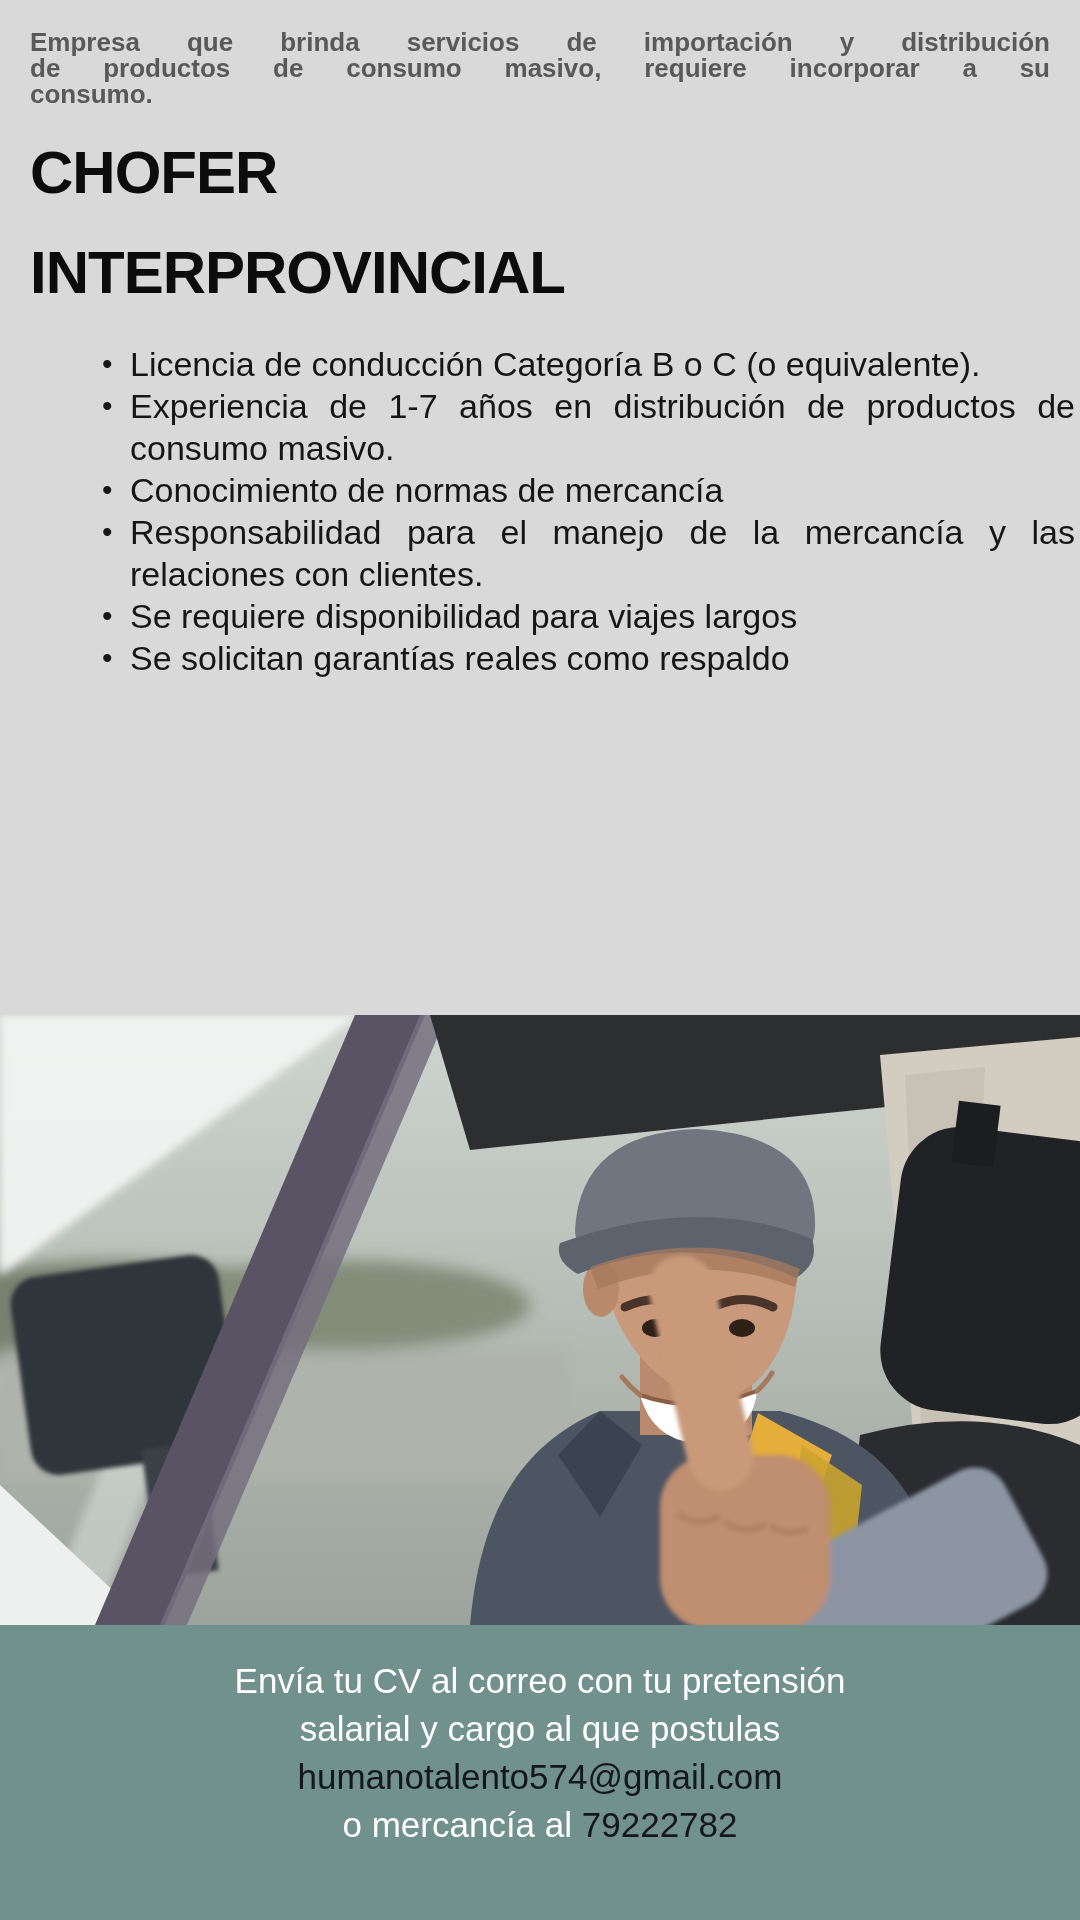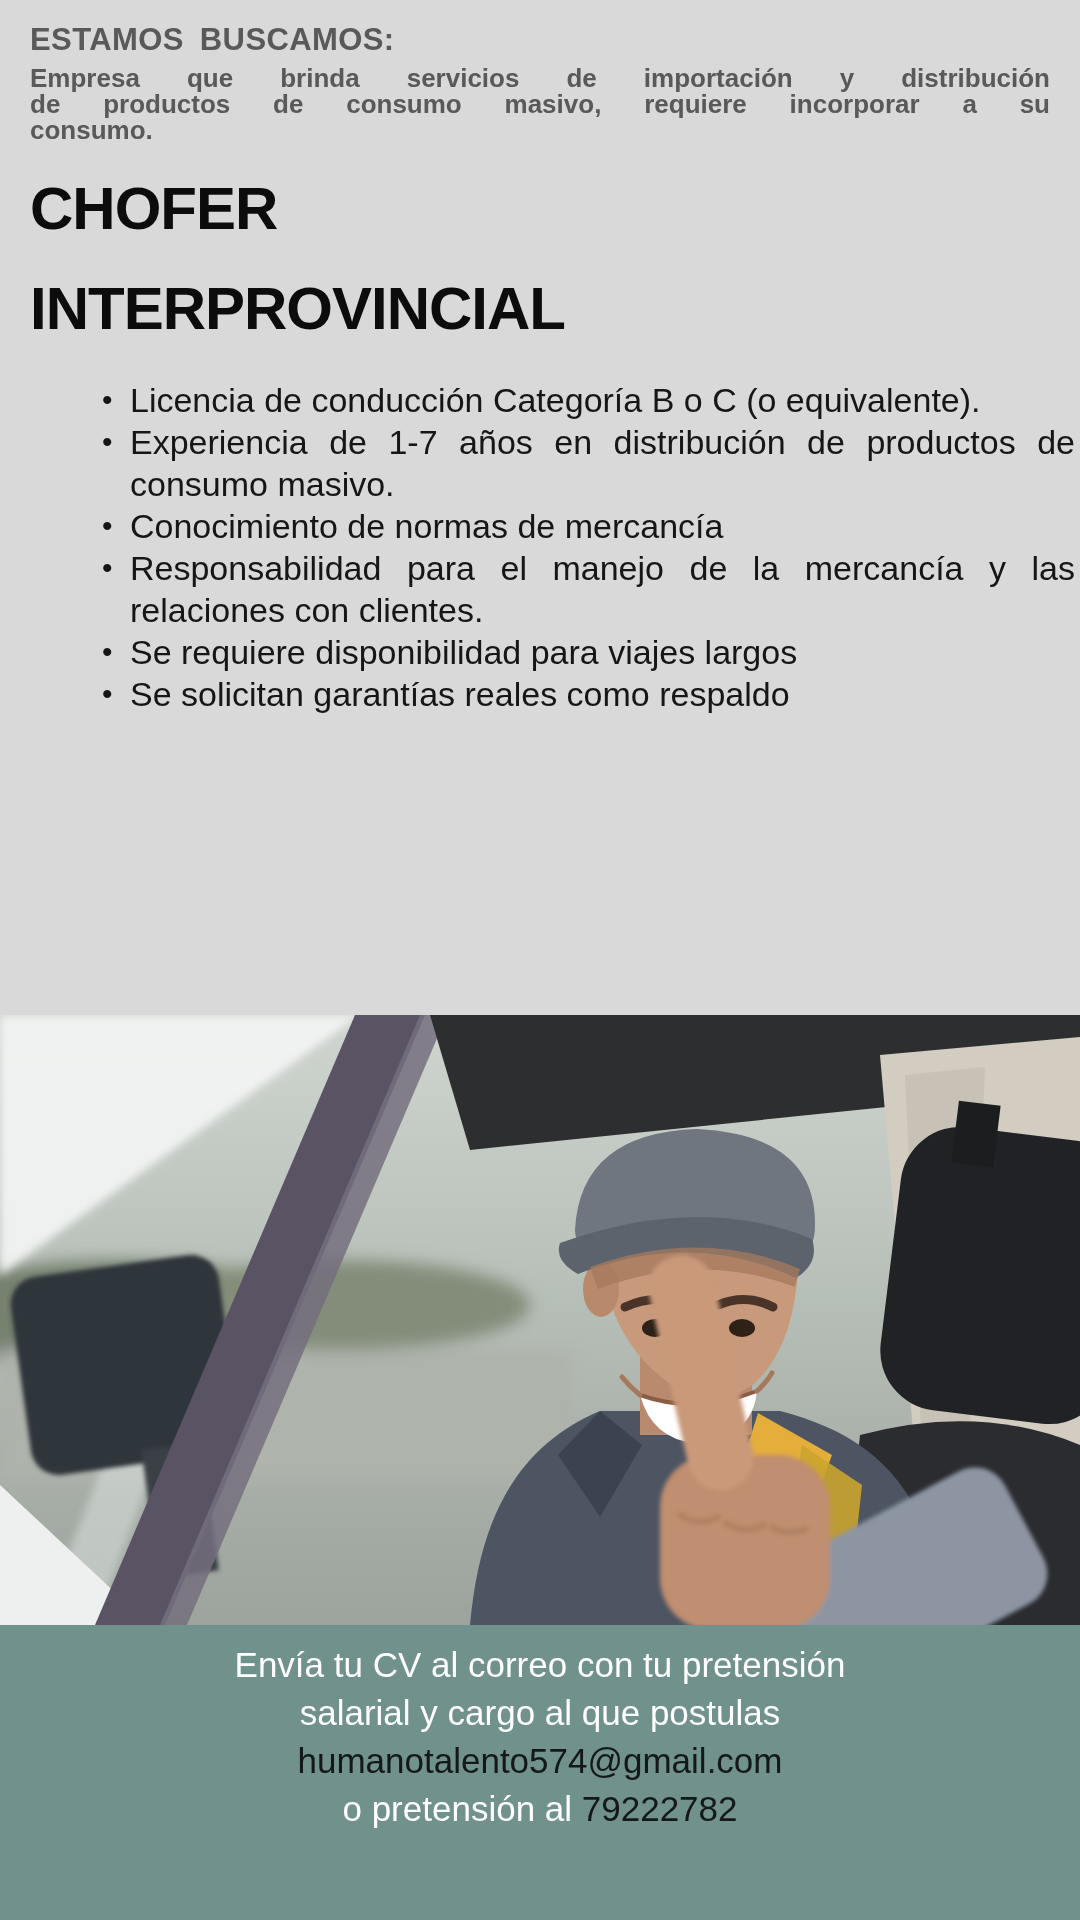--- a/index.html
+++ b/index.html
@@ -82,37 +82,36 @@
   .photo{
     height:610px;
     position:relative;
     background:#aab2aa;
   }
   .photo svg{display:block;width:1080px;height:610px;}
   
   .footer{
     height:295px;
     background:var(--footer-bg);
-    padding-top:16px;
+    padding-top:32px;
     text-align:center;
     font-size:35px;
     line-height:48px;
     color:var(--footer-text-light);
   }
   .footer .dark{
     color:var(--footer-text-dark);
   }
 </style>
 </head>
 <body>
 
 <div class="poster">
 
   <div class="top">
-    <div class="kicker">ESTAMOS BUSCAMOS:</div>
     <div class="intro">
       <div class="intro-line">Empresa que brinda servicios de importación y distribución</div>
       <div class="intro-line">de productos de consumo masivo, requiere incorporar a su</div>
       <div class="intro-line">consumo.</div>
     </div>
     <div class="job-title">
       <div>CHOFER</div>
       <div>INTERPROVINCIAL</div>
     </div>
     <ul class="req-list">
@@ -206,16 +205,16 @@
         <rect x="668" y="238" width="66" height="240" rx="33" fill="#c9997a" transform="rotate(-13 701 358)"></rect>
         <path d="M680,500 q18,12 38,2 M726,508 q18,12 38,2 M772,512 q16,10 34,2" stroke="#a5795d" stroke-width="5" fill="none" stroke-linecap="round" opacity="0.7"></path>
       </g>
     </svg>
   </div>
 
   <div class="footer">
     <div>Envía tu CV al correo con tu pretensión</div>
     <div>salarial y cargo al que postulas</div>
     <div class="dark">humanotalento574@gmail.com</div>
-    <div><span>o pretensión al </span><span class="dark">79222782</span></div>
+    <div><span>o mercancía al </span><span class="dark">79222782</span></div>
   </div>
 
 </div>
 
 </body></html>

